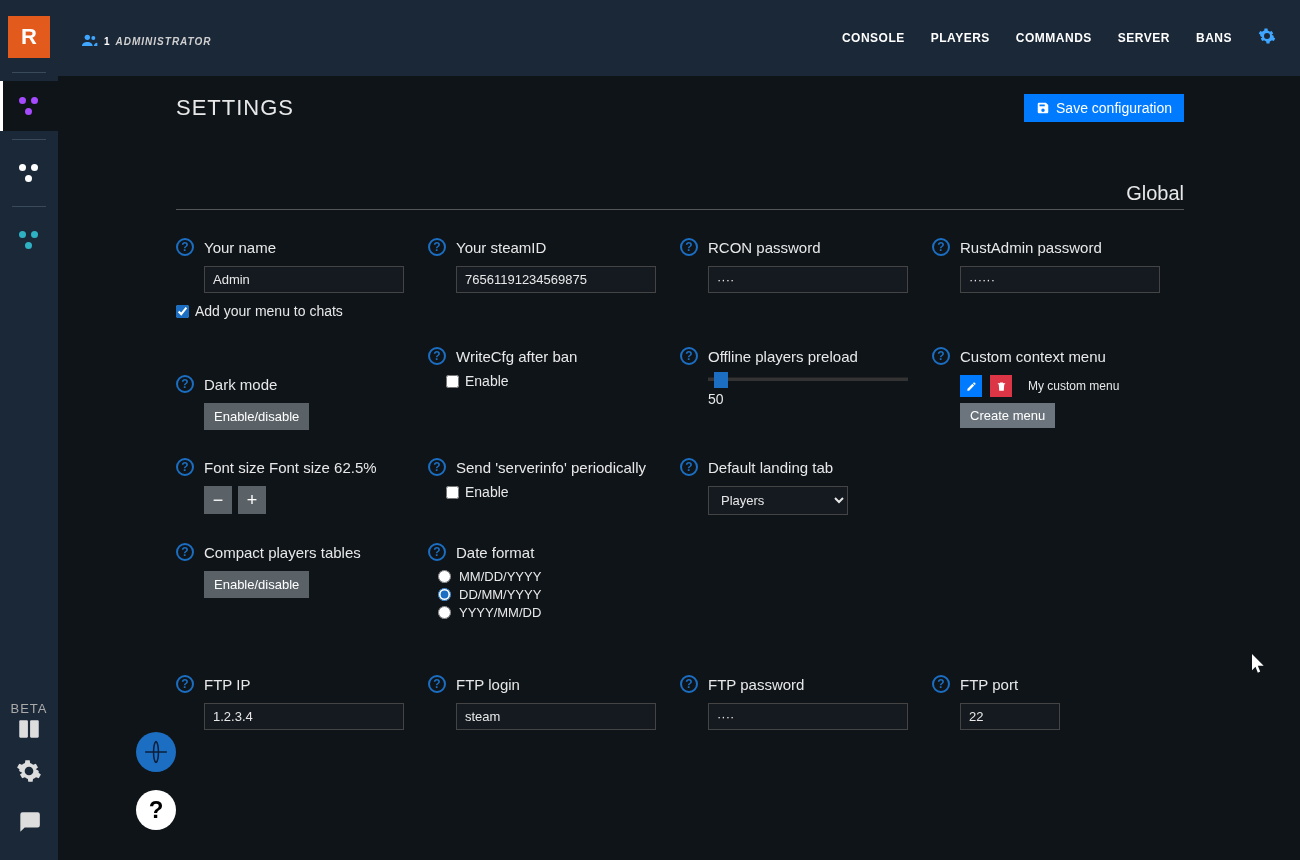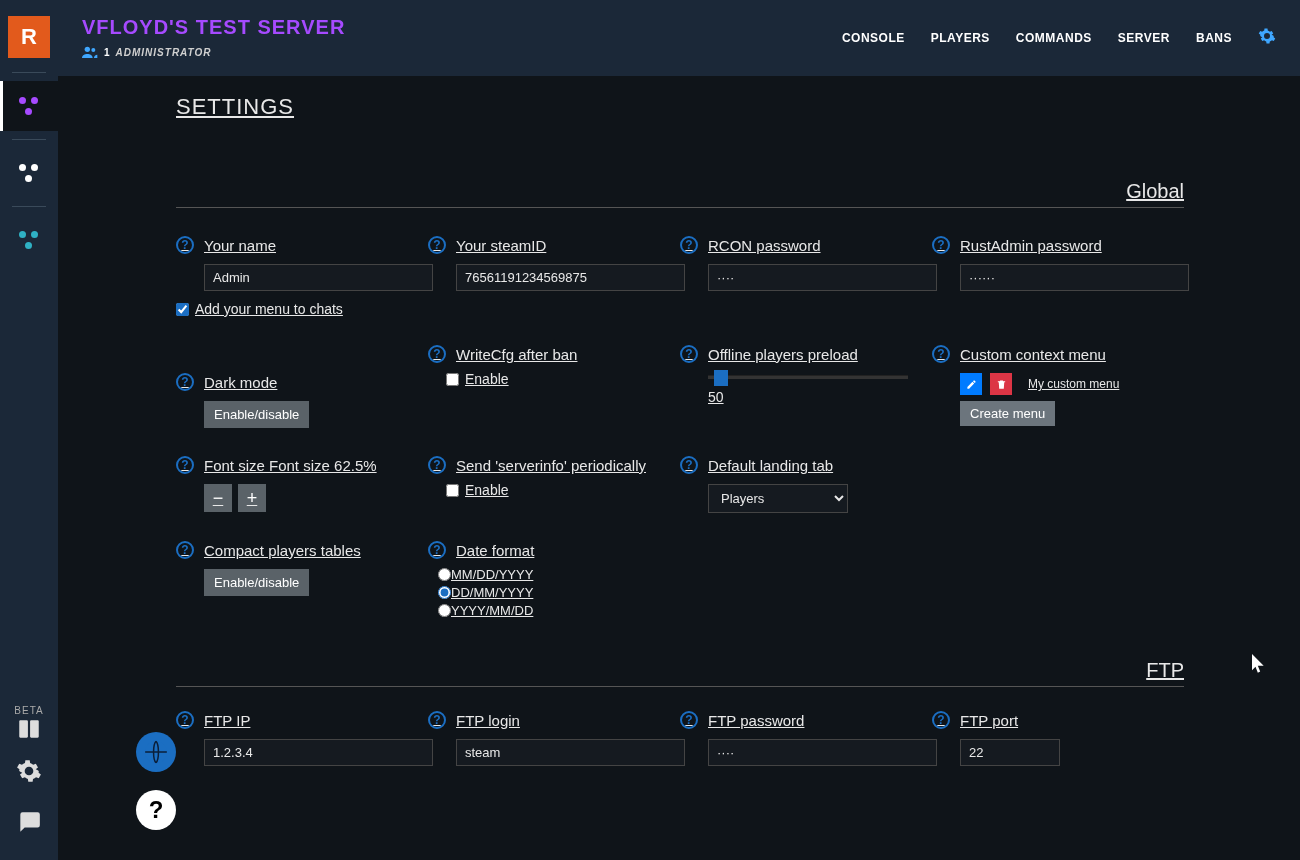--- a/index.html
+++ b/index.html
@@ -37,21 +37,21 @@
     cursor: pointer;
   }
   .rail-item.active { background: #0f1419; position: relative; }
   .rail-item.active::before {
     content: ""; position: absolute; left: 0; top: 0; bottom: 0;
     width: 3px; background: #fff;
   }
   .rail-spacer { flex: 1; }
   .node-icon { position: relative; width: 24px; height: 24px; }
   .node-dot { position: absolute; width: 7px; height: 7px; border-radius: 50%; }
-  .rail-label { font-size: 10px; color: #aaa; letter-spacing: 1px; margin-top: 4px; }
+  .rail-label { font-size: 13px; color: #aaa; letter-spacing: 1px; margin-top: 4px; }
   .rail-svg { fill: #ddd; }
 
   
   .header {
     position: absolute;
     left: 58px; right: 0; top: 0;
     height: 76px;
     background: #1b2838;
     display: flex;
     align-items: center;
@@ -74,21 +74,20 @@
   .nav-link { color: #fff; font-weight: 700; font-size: 12px; letter-spacing: 0.5px; cursor: pointer; }
   .nav-gear { color: #3fa7ff; font-size: 18px; cursor: pointer; }
 
   
   .main {
     position: absolute;
     left: 58px; right: 0; top: 76px; bottom: 0;
     background: #0f1419;
     padding: 18px 0 0 0;
     overflow: hidden;
-    text-decoration: underline;
   }
   .content {
     margin-left: 118px;
     margin-right: 116px;
   }
   .page-head {
     display: flex; align-items: center;
   }
   .page-title {
     font-size: 22px; font-weight: 400; letter-spacing: 1px;
@@ -127,21 +126,21 @@
   .help-icon {
     width: 18px; height: 18px; border: 2px solid #1b6ec2; border-radius: 50%;
     display: inline-flex; align-items: center; justify-content: center;
     color: #1b6ec2; font-size: 12px; font-weight: 700;
     flex-shrink: 0;
   }
   .field-label { font-size: 15px; }
   .text-input {
     margin-top: 10px;
     margin-left: 28px;
-    width: 229px;
+    width: 200px;
     background: #151a20;
     border: 1px solid #444;
     color: #e8e8e8;
     padding: 5px 8px;
     font-size: 13px;
   }
   .check-row { margin-top: 10px; margin-left: 28px; display: flex; align-items: center; gap: 6px; font-size: 14px; }
   .check-row.inline { margin-top: 8px; margin-left: 18px; }
   .btn-gray {
     margin-top: 10px; margin-left: 28px;
@@ -173,21 +172,21 @@
   }
 
   .menu-row { margin-top: 10px; margin-left: 28px; display: flex; align-items: center; gap: 8px; }
   .mini-btn { width: 22px; height: 22px; display: inline-flex; align-items: center; justify-content: center; color: #fff; cursor: pointer; font-size: 11px; }
   .mini-btn.blue { background: #007bff; }
   .mini-btn.red { background: #dc3545; }
   .menu-label { margin-left: 8px; font-size: 12px; }
   .btn-create { margin-top: 6px; margin-left: 28px; background: #6c757d; color: #fff; border: none; padding: 5px 10px; font-size: 13px; cursor: pointer; }
 
   .radio-group { margin-top: 8px; margin-left: 10px; }
-  .radio-row { display: flex; align-items: center; font-size: 13px; margin: 3px 0; }
+  .radio-row { display: flex; align-items: center; gap: 8px; font-size: 13px; margin: 3px 0; }
 
   
   .float-icons {
     position: absolute;
     left: 78px; bottom: 30px;
     display: flex; flex-direction: column; gap: 18px;
     align-items: center;
   }
   .globe-icon {
     width: 40px; height: 40px; border-radius: 50%;
@@ -256,21 +255,20 @@
   </div>
   <div class="rail-item" style="margin-bottom:14px">
     <svg width="26" height="26" viewBox="0 0 24 24" class="rail-svg">
         <path d="M4 4h16a2 2 0 012 2v10a2 2 0 01-2 2H8l-4 4V6a2 2 0 012-2z"></path>
       </svg>
   </div>
 </div>
 
 <div class="header">
   <div class="header-left">
-    <div class="server-title">VFLOYD'S TEST SERVER</div>
     <div class="role-row">
       <span class="role-icon">
         <svg width="16" height="12" viewBox="0 0 24 18" fill="#3fa7ff">
             <circle cx="8" cy="5" r="4"></circle>
             <circle cx="17" cy="6" r="3"></circle>
             <path d="M0 18c0-4 4-6 8-6s8 2 8 6H0zm18 0c0-3 2-5 5-5v5h-5z"></path>
           </svg>
       </span>
       <span style="color:#fff;font-size:10px;font-weight:700">1</span>
       <span class="role-text">ADMINISTRATOR</span>
@@ -287,20 +285,26 @@
           <path d="M12 8a4 4 0 100 8 4 4 0 000-8zm9 4a9 9 0 01-.14 1.6l2.13 1.66-2 3.46-2.5-1a8.9 8.9 0 01-2.77 1.6l-.38 2.68h-4l-.38-2.68a8.9 8.9 0 01-2.77-1.6l-2.5 1-2-3.46 2.13-1.66A9 9 0 013 12a9 9 0 01.14-1.6L1 8.74l2-3.46 2.5 1a8.9 8.9 0 012.77-1.6L8.66 2h4l.38 2.68a8.9 8.9 0 012.77 1.6l2.5-1 2 3.46-2.13 1.66A9 9 0 0121 12z"></path>
         </svg>
     </span>
   </div>
 </div>
 
 <div class="main">
   <div class="content">
     <div class="page-head">
       <div class="page-title">SETTINGS</div>
+      <button class="save-btn">
+        <svg width="14" height="14" viewBox="0 0 24 24" fill="#fff">
+            <path d="M17 3H5a2 2 0 00-2 2v14a2 2 0 002 2h14a2 2 0 002-2V7l-4-4zM12 19a3 3 0 110-6 3 3 0 010 6zm3-10H6V6h9v3z"></path>
+          </svg>
+        <span>Save configuration</span>
+      </button>
     </div>
 
     <div class="section-head">
       <div class="section-title">Global</div>
     </div>
 
     <div class="grid">
 
       <div class="cell">
         <div class="field-label-row">
@@ -451,23 +455,20 @@
               <input type="radio" name="df" style="">
               <span>YYYY/MM/DD</span>
             </label>
         </div>
       </div>
 
       <div class="cell"></div>
       <div class="cell"></div>
     </div>
 
-    <div class="section-head" style="margin-top:10px">
-      <div class="section-title">FTP</div>
-    </div>
 
     <div class="grid" style="margin-top:24px">
       <div class="cell">
         <div class="field-label-row">
           <span class="help-icon">?</span>
           <span class="field-label">FTP IP</span>
         </div>
         <input class="text-input" value="1.2.3.4" style="">
       </div>
       <div class="cell">

